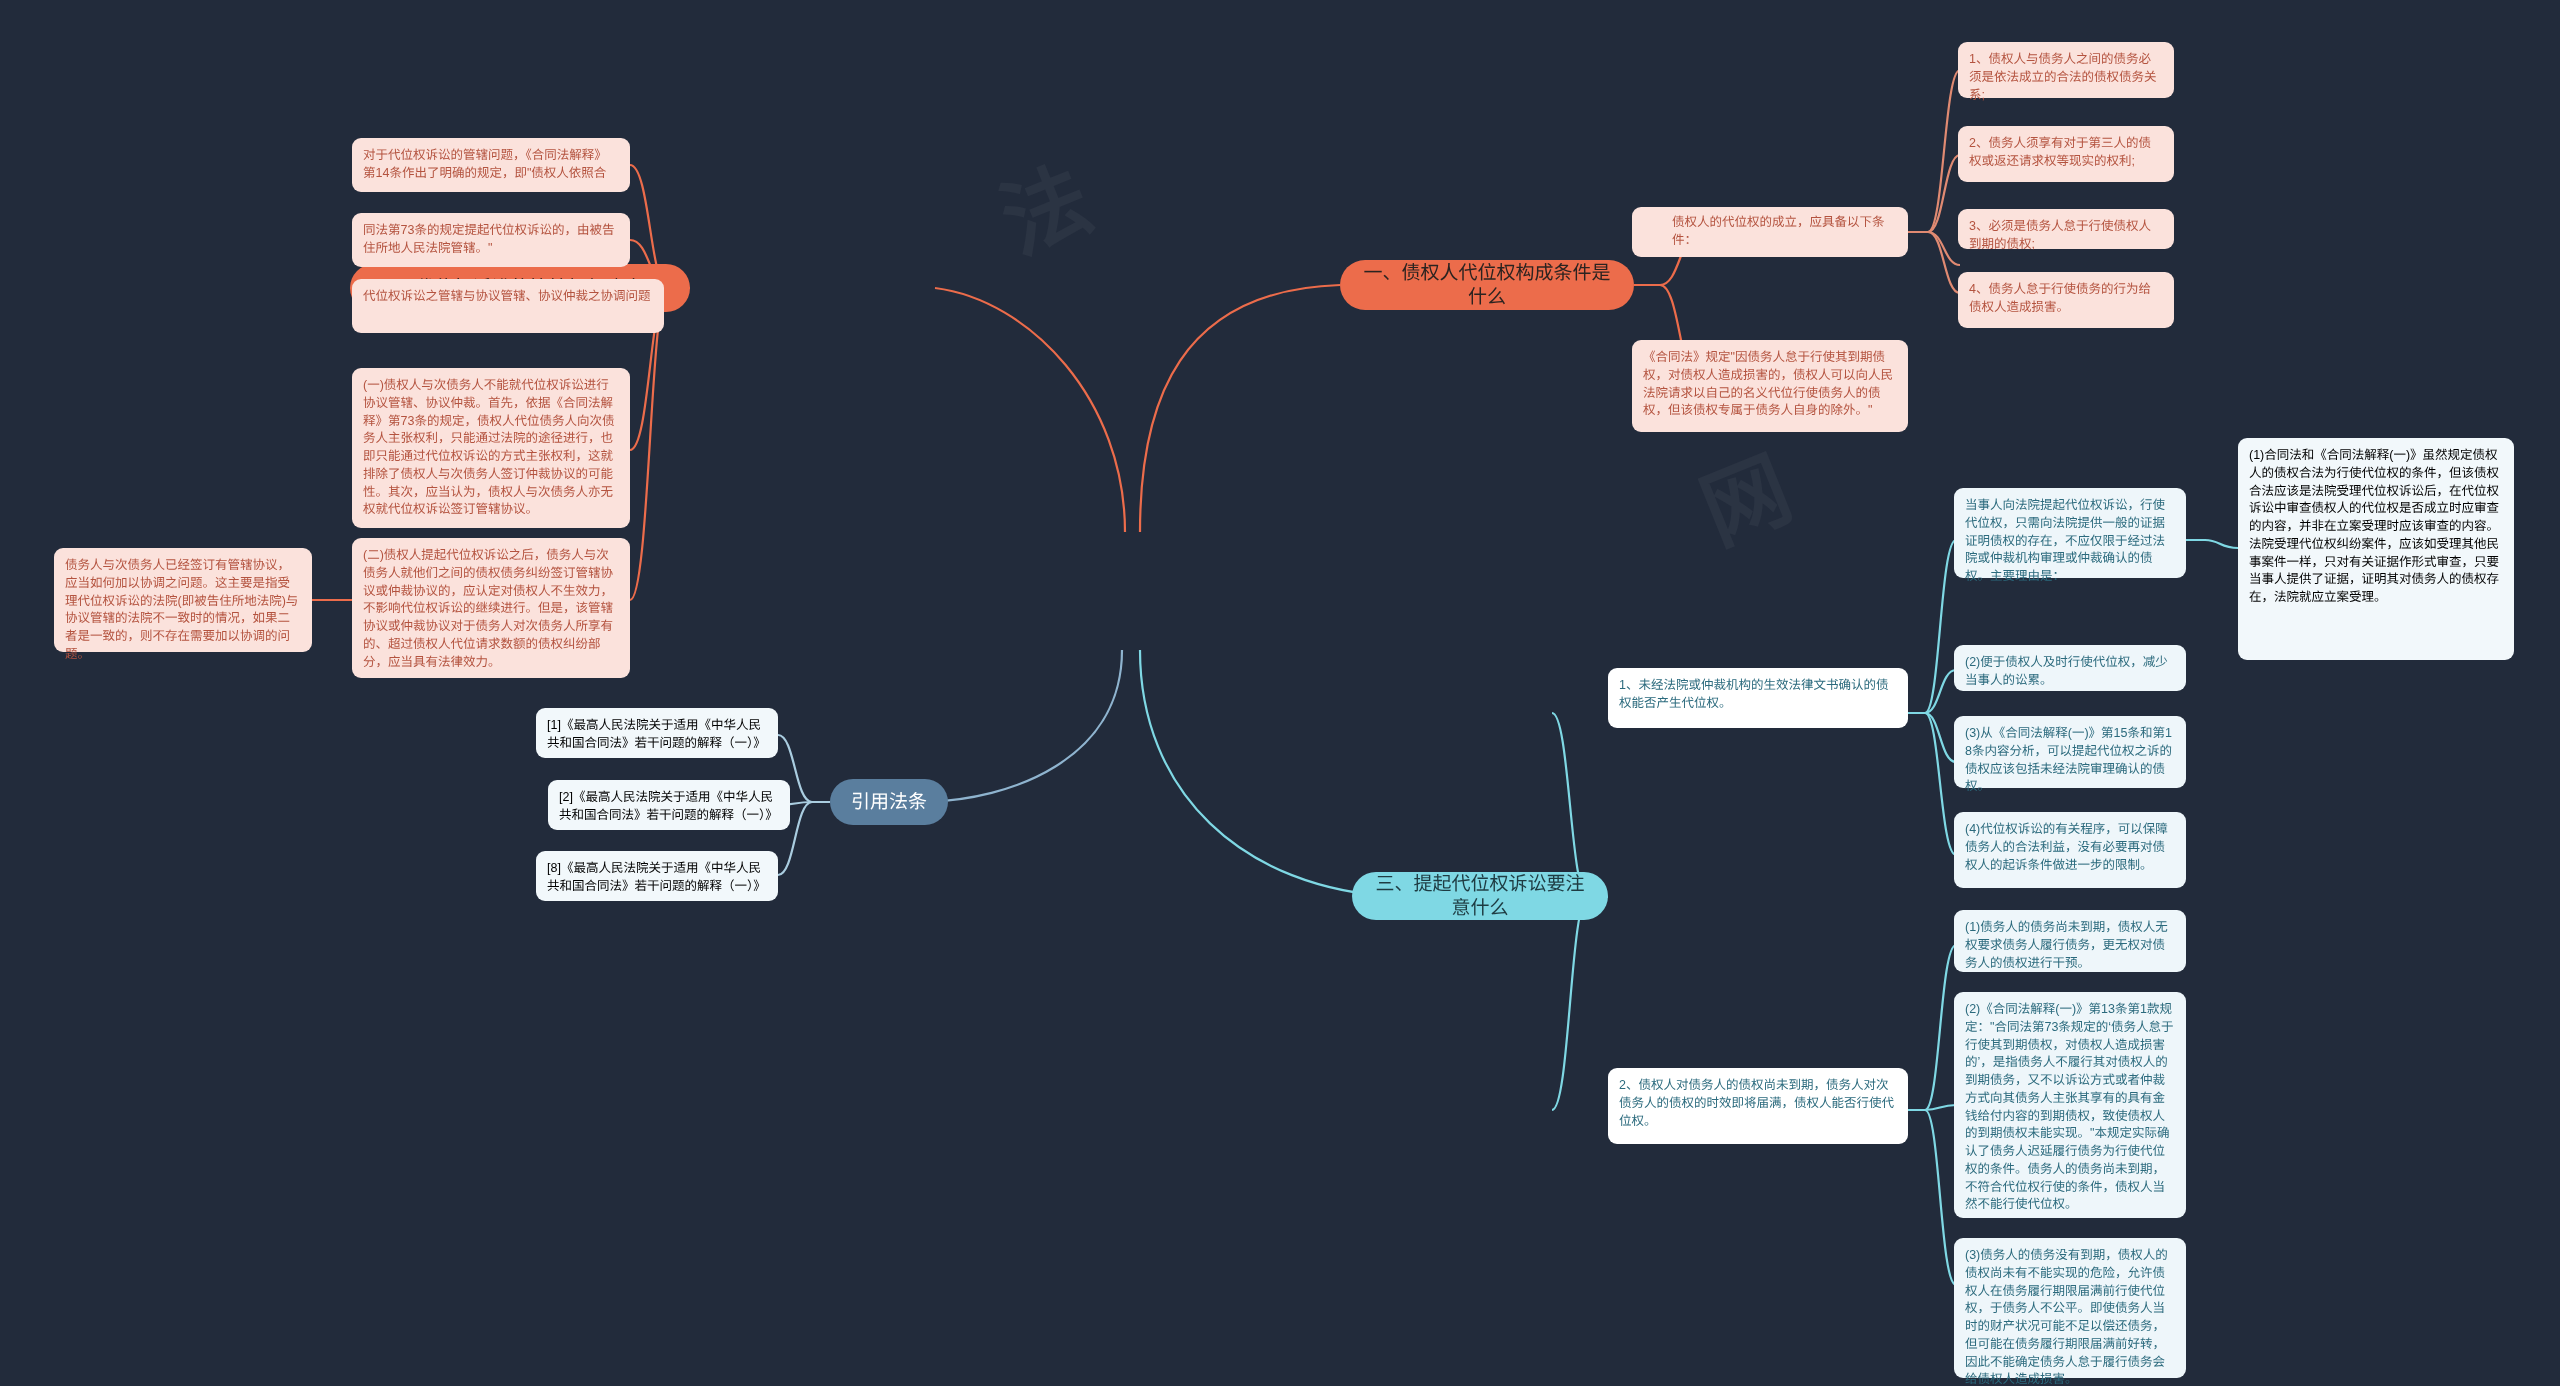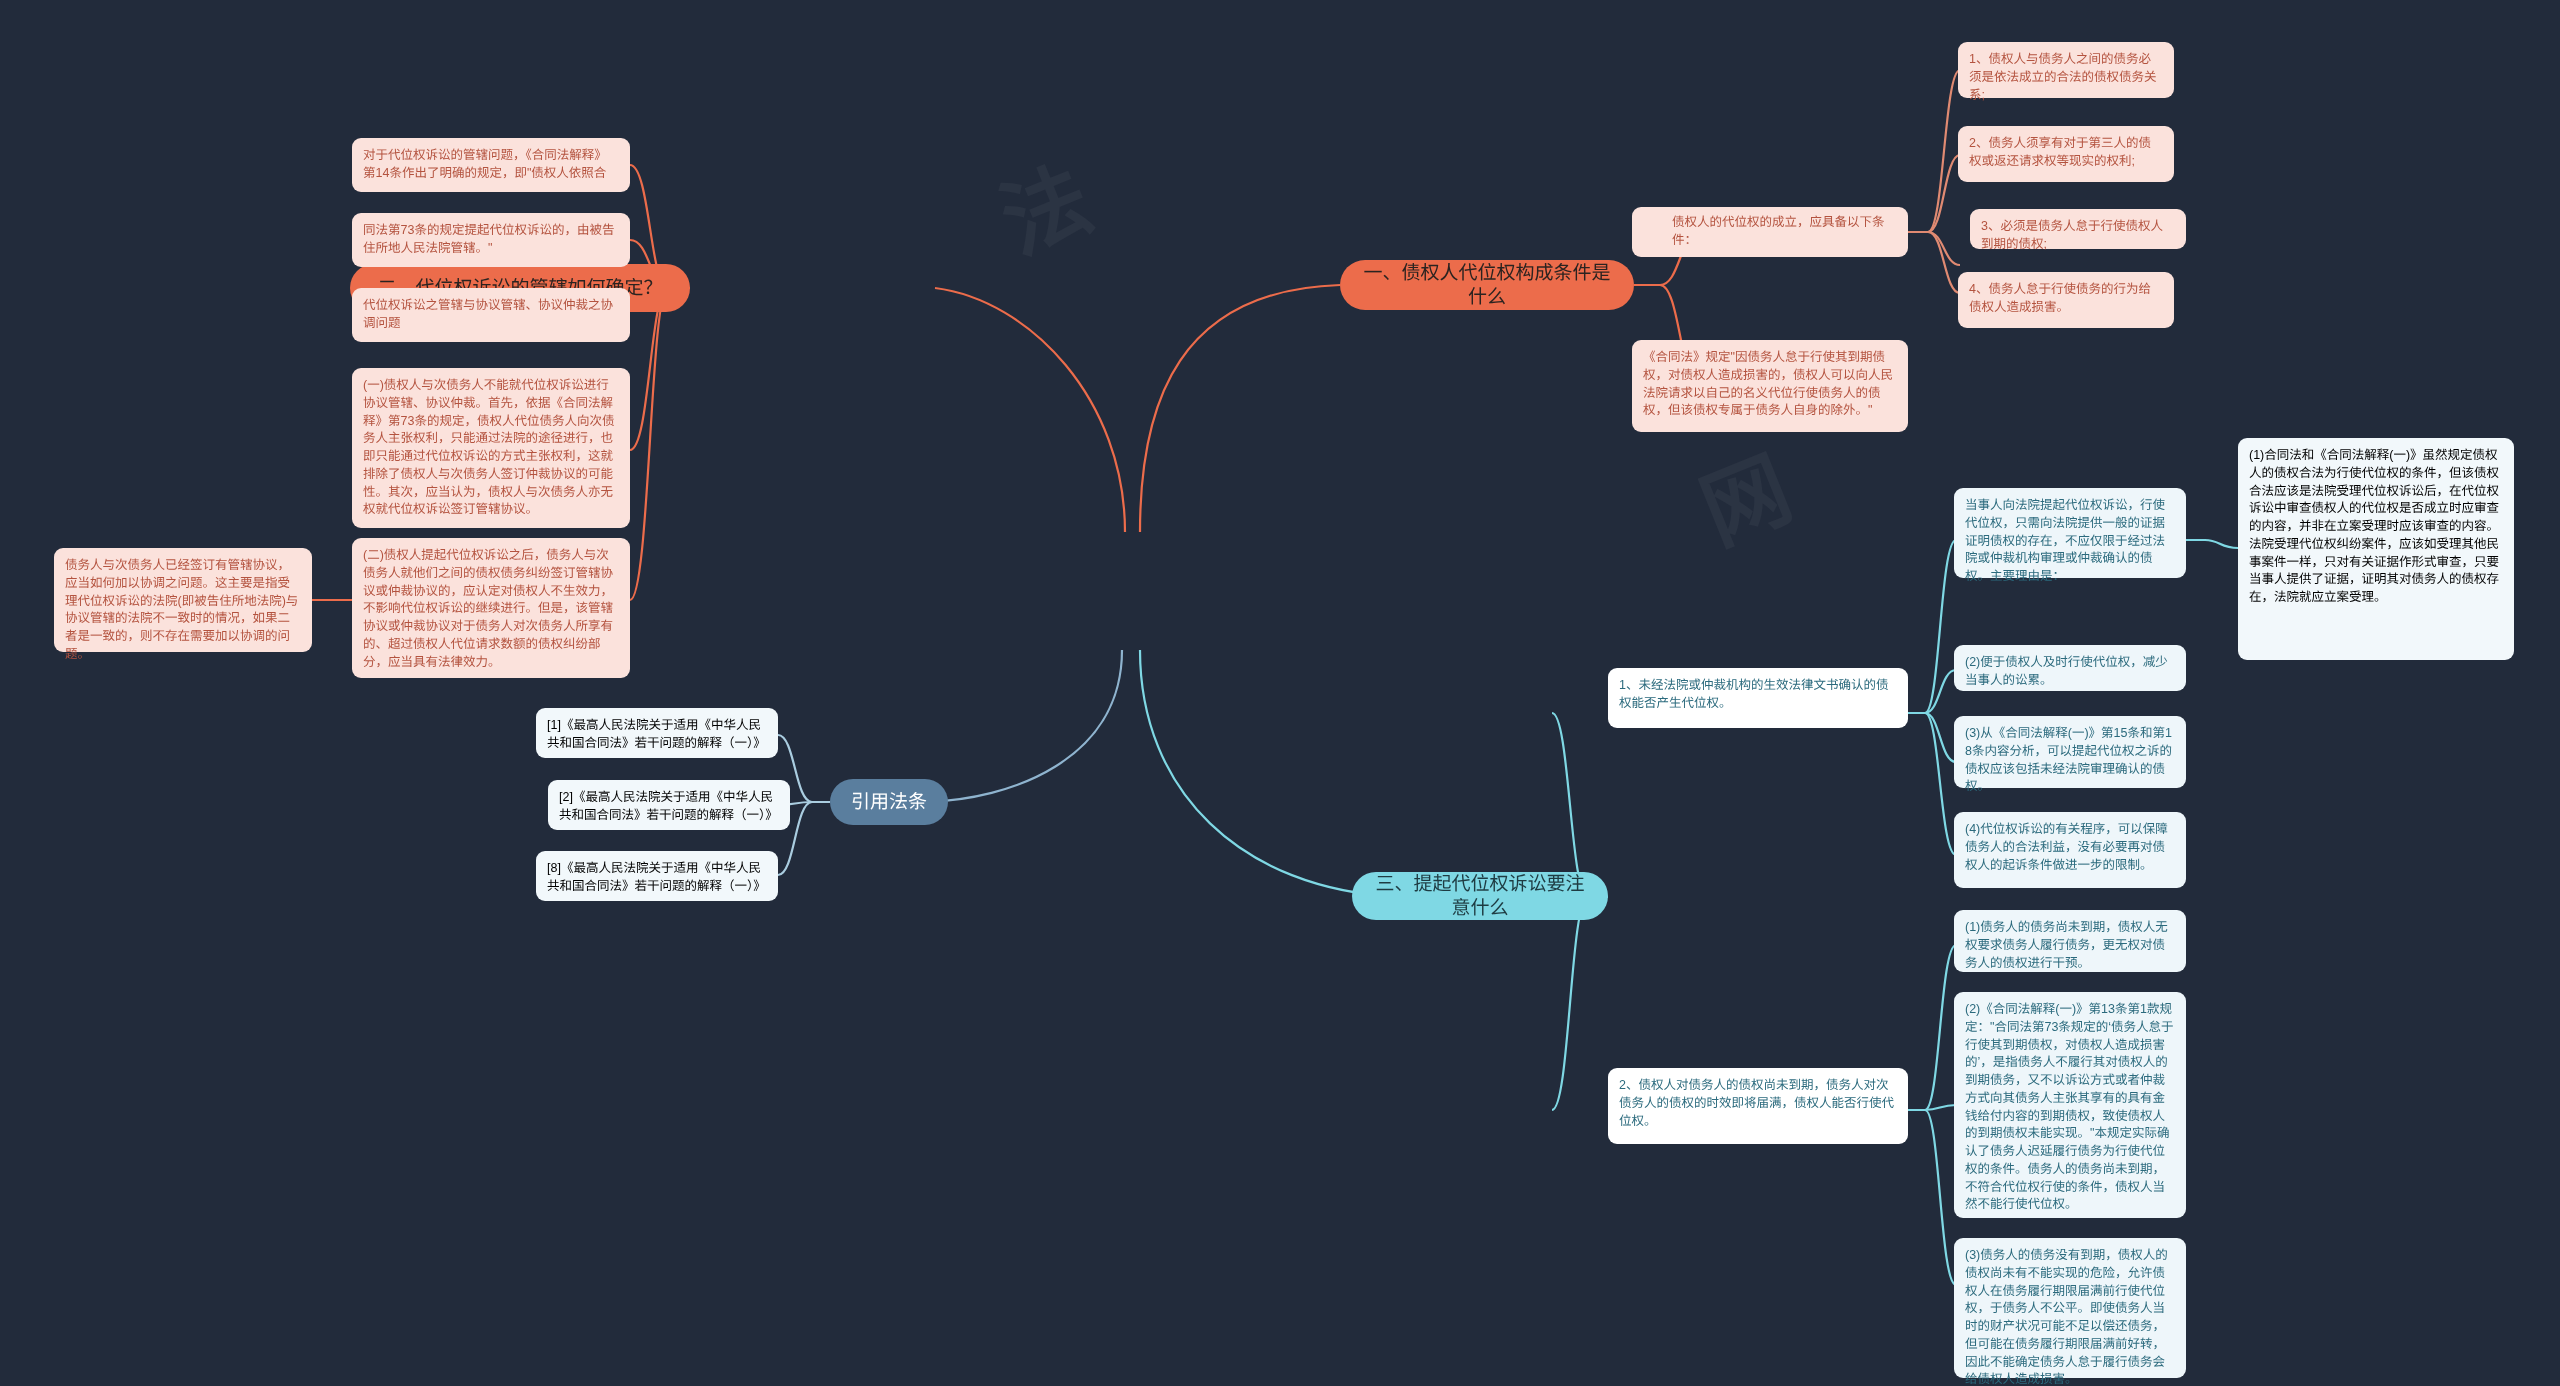--- a/index.html
+++ b/index.html
@@ -158,29 +158,29 @@
   <div class="node branch steel" style="left:830px; top:779px; width:118px; height:46px;">引用法条</div>
 
   <div class="node card warm" style="left:1632px; top:207px; width:276px; height:50px; display:flex; align-items:center;padding-left:40px;">债权人的代位权的成立，应具备以下条件：</div>
 
   <div class="node card warm" style="left:1632px; top:340px; width:276px; height:92px;">《合同法》规定"因债务人怠于行使其到期债权，对债权人造成损害的，债权人可以向人民法院请求以自己的名义代位行使债务人的债权，但该债权专属于债务人自身的除外。"</div>
 
   <div class="node card warm" style="left:1958px; top:42px; width:216px; height:56px;">1、债权人与债务人之间的债务必须是依法成立的合法的债权债务关系;</div>
 
   <div class="node card warm" style="left:1958px; top:126px; width:216px; height:56px;">2、债务人须享有对于第三人的债权或返还请求权等现实的权利;</div>
 
-  <div class="node card warm" style="left:1958px; top:209px; width:216px; height:40px;margin-left:12px;">3、必须是债务人怠于行使债权人到期的债权;</div>
+  <div class="node card warm" style="left:1958px; top:209px; width:216px; height:40px;">3、必须是债务人怠于行使债权人到期的债权;</div>
 
   <div class="node card warm" style="left:1958px; top:272px; width:216px; height:56px;">4、债务人怠于行使债务的行为给债权人造成损害。</div>
 
   <div class="node card warm" style="left:352px; top:138px; width:278px; height:54px;">对于代位权诉讼的管辖问题，《合同法解释》第14条作出了明确的规定，即"债权人依照合</div>
 
   <div class="node card warm" style="left:352px; top:213px; width:278px; height:54px;">同法第73条的规定提起代位权诉讼的，由被告住所地人民法院管辖。"</div>
 
-  <div class="node card warm" style="left:352px; top:288px; width:278px; height:54px;">代位权诉讼之管辖与协议管辖、协议仲裁之协调问题</div>
+  <div class="node card warm" style="left:352px; top:279px; width:312px; height:54px;">代位权诉讼之管辖与协议管辖、协议仲裁之协调问题</div>
 
   <div class="node card warm" style="left:352px; top:368px; width:278px; height:160px;">(一)债权人与次债务人不能就代位权诉讼进行协议管辖、协议仲裁。首先，依据《合同法解释》第73条的规定，债权人代位债务人向次债务人主张权利，只能通过法院的途径进行，也即只能通过代位权诉讼的方式主张权利，这就排除了债权人与次债务人签订仲裁协议的可能性。其次，应当认为，债权人与次债务人亦无权就代位权诉讼签订管辖协议。</div>
 
   <div class="node card warm" style="left:54px; top:548px; width:258px; height:104px;">债务人与次债务人已经签订有管辖协议，应当如何加以协调之问题。这主要是指受理代位权诉讼的法院(即被告住所地法院)与协议管辖的法院不一致时的情况，如果二者是一致的，则不存在需要加以协调的问题。</div>
 
   <div class="node card warm" style="left:352px; top:538px; width:278px; height:140px;">(二)债权人提起代位权诉讼之后，债务人与次债务人就他们之间的债权债务纠纷签订管辖协议或仲裁协议的，应认定对债权人不生效力，不影响代位权诉讼的继续进行。但是，该管辖协议或仲裁协议对于债务人对次债务人所享有的、超过债权人代位请求数额的债权纠纷部分，应当具有法律效力。</div>
 
   <div class="node card cool-soft" style="left:1608px; top:668px; width:300px; height:60px;">1、未经法院或仲裁机构的生效法律文书确认的债权能否产生代位权。</div>
 
   <div class="node card cool-soft" style="left:1608px; top:1068px; width:300px; height:76px;">2、债权人对债务人的债权尚未到期，债务人对次债务人的债权的时效即将届满，债权人能否行使代位权。</div>

